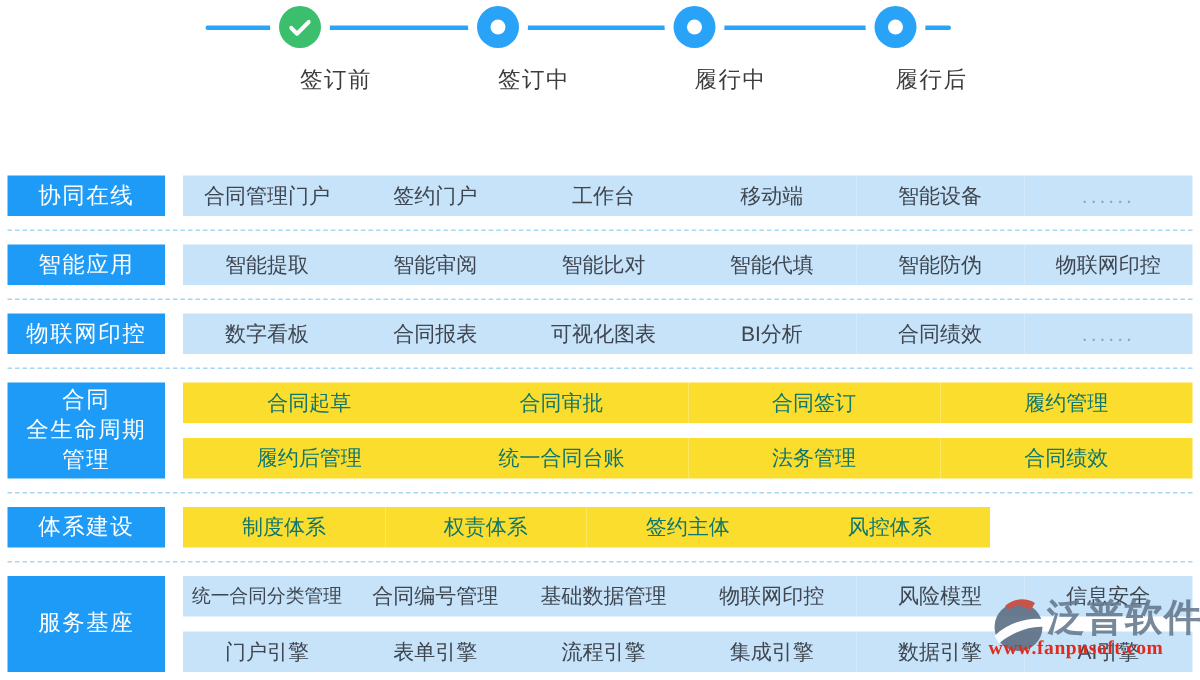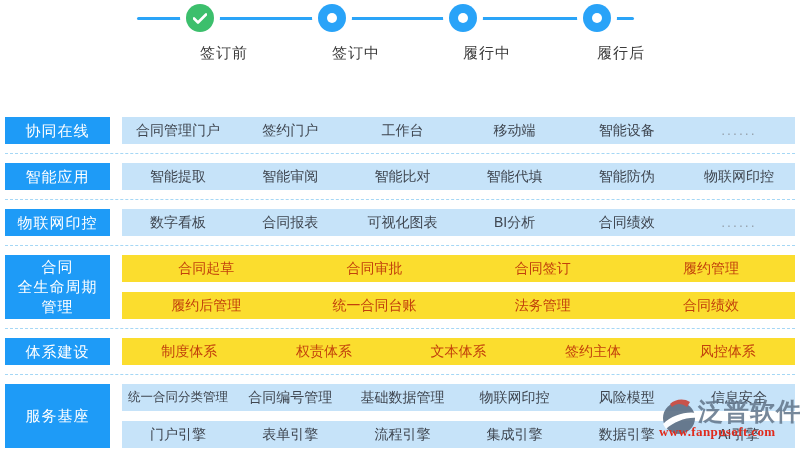--- a/index.html
+++ b/index.html
@@ -22,21 +22,21 @@
   .board{position:absolute;left:5px;top:117px;width:790px;}
   .row{display:flex;gap:12px;align-items:stretch;}
   .row-label{flex:0 0 105px;background:#1E9BF7;color:#fff;font-size:15px;
     display:flex;flex-direction:column;justify-content:center;align-items:center;
     text-align:center;line-height:20px;letter-spacing:1px;}
   .row-content{flex:1;display:flex;flex-direction:column;gap:10px;}
   .item-grid{display:grid;}
   .item{height:27px;line-height:27px;text-align:center;font-size:14px;
     white-space:nowrap;overflow:hidden;}
   .item.blue{background:#C6E3F9;color:#3F4650;}
-  .item.yellow{background:#FBDD2E;color:#c2410c;}
+  .item.yellow{background:#FBDD2E;color:#0f766e;}
   .item.tight{font-size:12.5px;}
   .item.dots{color:#97A3AE;letter-spacing:2px;}
   .sep{border-top:1px dashed #A5D7F5;margin:9px 0;height:0;}
 
   
   .watermark{position:absolute;left:658px;top:394px;width:150px;height:52px;z-index:5;}
   .wm-logo{position:absolute;left:4px;top:3px;opacity:.92;}
   .wm-brand{position:absolute;left:40px;top:1px;font-size:25px;font-weight:bold;
     color:rgba(100,119,140,.88);letter-spacing:1px;white-space:nowrap;}
   .wm-url{position:absolute;left:1px;top:30px;font-size:13px;font-weight:bold;
@@ -149,21 +149,20 @@
       </div>
       <div class="sep"></div>
       <div class="row">
         <div class="row-label">
           <div>体系建设</div>
         </div>
         <div class="row-content">
           <div class="item-grid" style="grid-template-columns: repeat(5, 1fr);">
             <div class="item yellow">制度体系</div>
             <div class="item yellow">权责体系</div>
-            <div class="item yellow">文本体系</div>
             <div class="item yellow">签约主体</div>
             <div class="item yellow">风控体系</div>
           </div>
         </div>
       </div>
       <div class="sep"></div>
       <div class="row">
         <div class="row-label">
           <div>服务基座</div>
         </div>

